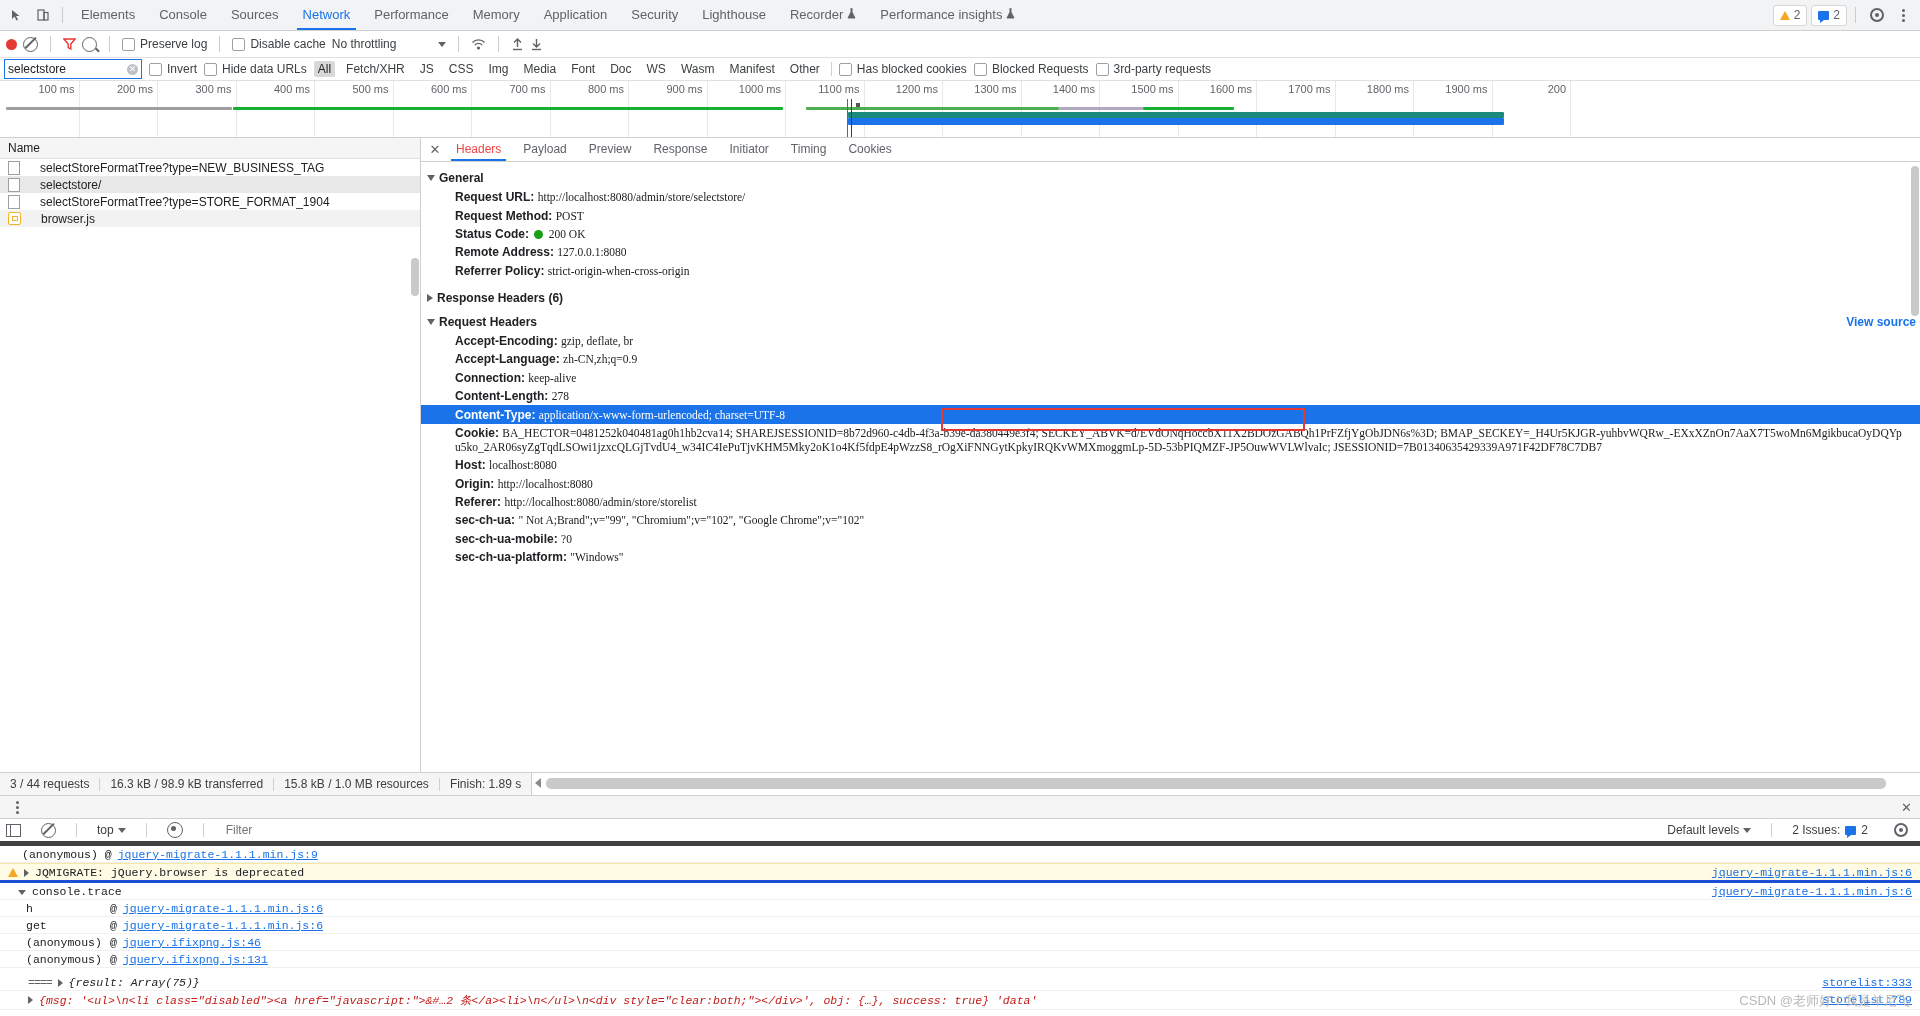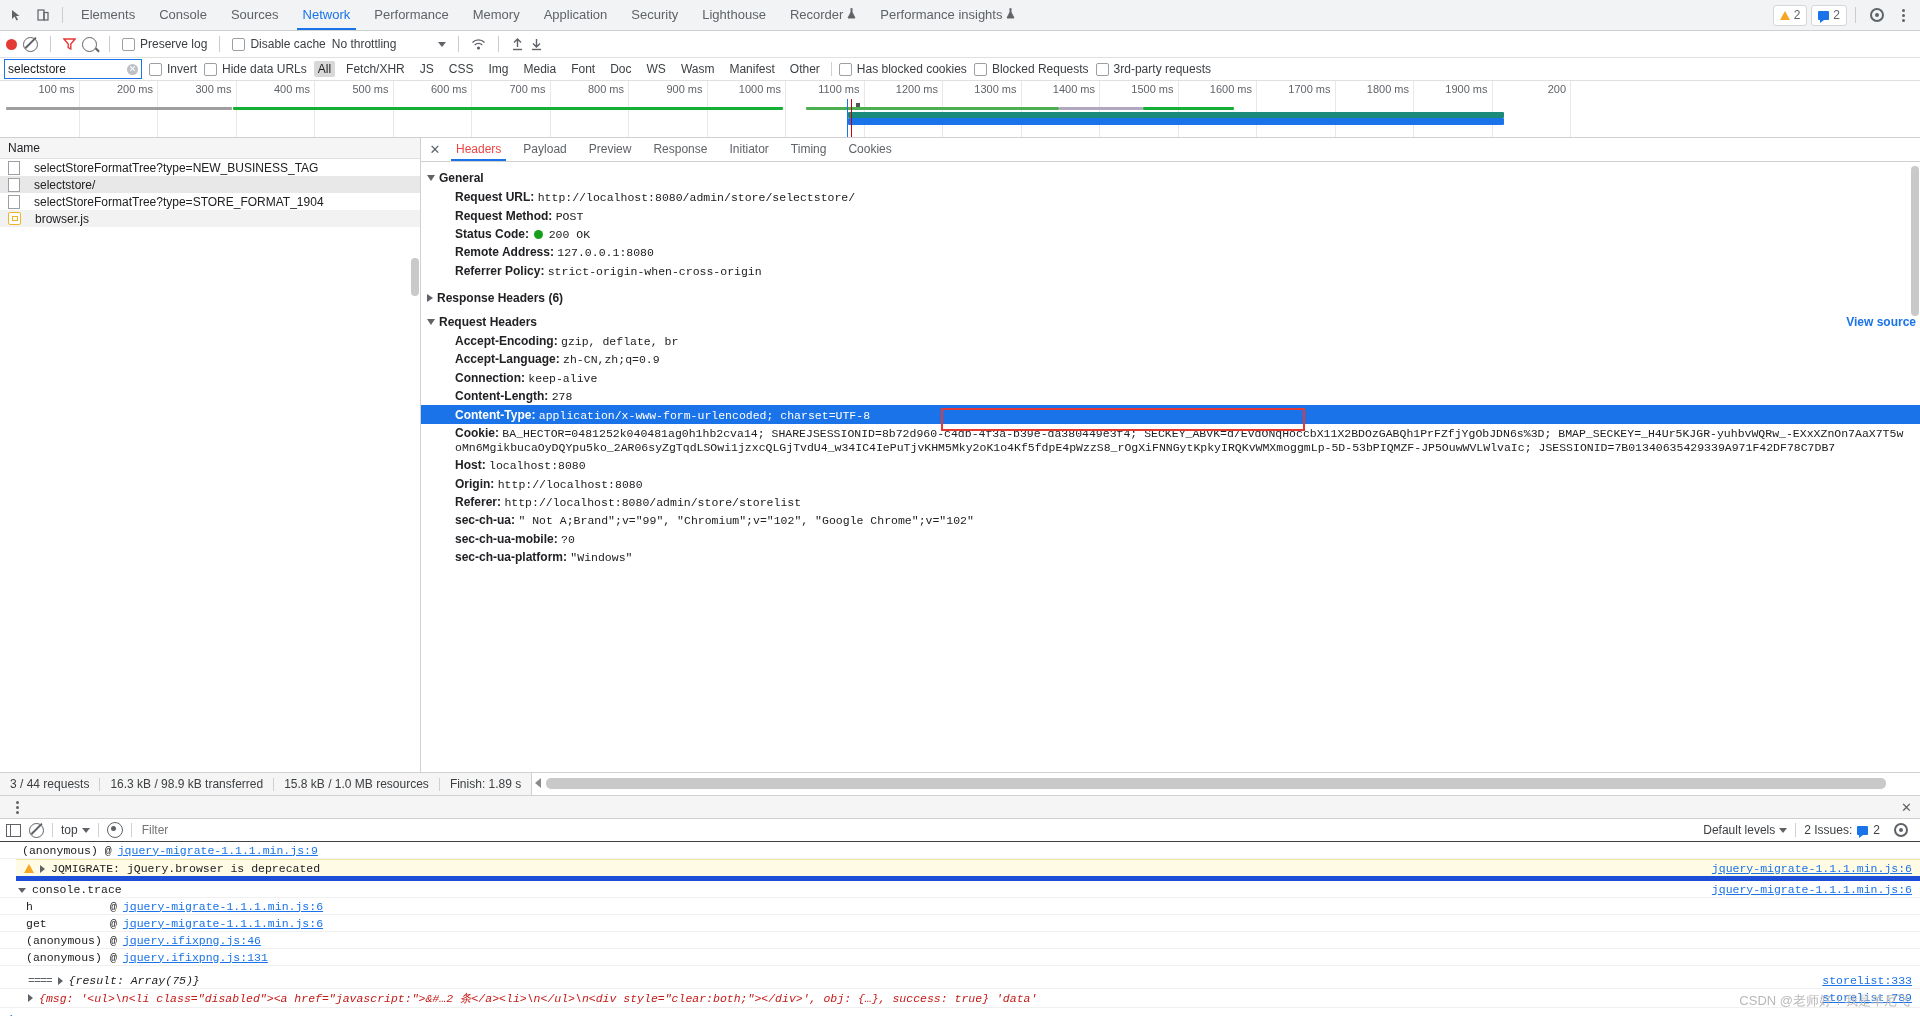--- a/index.html
+++ b/index.html
@@ -57,73 +57,73 @@
   .overview{height:56px;min-height:56px;border-bottom:1px solid #d0d0d0;position:relative;background:#fff;overflow:hidden;}
   .tick{position:absolute;top:0;height:56px;border-left:1px solid #e8e8e8;}
   .ticklab{position:absolute;top:2px;font-size:11px;color:#5f6368;transform:translateX(-100%);padding-right:4px;white-space:nowrap;}
   .ovbar{position:absolute;height:3px;border-radius:1px;}
 
   
   .split{flex:1;display:flex;min-height:0;border-bottom:1px solid #d0d0d0;}
   .reqlist{width:420px;min-width:420px;display:flex;flex-direction:column;border-right:1px solid #d0d0d0;background:#fff;position:relative;}
   .rl-head{height:20px;min-height:20px;display:flex;align-items:center;padding-left:8px;font-size:12px;color:#202124;border-bottom:1px solid #e0e0e0;background:#f5f5f5;}
   .rl-rows{flex:1;overflow:hidden;}
-  .rrow{height:17px;display:flex;align-items:center;gap:14px;padding-left:8px;font-size:12px;color:#202124;cursor:pointer;white-space:nowrap;}
+  .rrow{height:17px;display:flex;align-items:center;gap:20px;padding-left:8px;font-size:12px;color:#202124;cursor:pointer;white-space:nowrap;}
   .rrow.alt{background:#f2f2f2;}
   .rrow.selrow{background:#e8e8e8;}
   .doc-ico{width:10px;height:12px;border:1px solid #9aa0a6;background:#fff;flex:none;}
   .js-ico{width:11px;height:11px;border:1.5px solid #f0b429;background:#fff;border-radius:2px;flex:none;position:relative;}
   .js-ico:after{content:"";position:absolute;left:2.5px;top:3px;width:4px;height:3px;border:1.2px solid #f0b429;}
   .rl-scroll{position:absolute;right:1px;top:120px;width:8px;height:38px;background:#c9c9c9;border-radius:4px;}
 
   
   .details{flex:1;display:flex;flex-direction:column;background:#fff;min-width:0;position:relative;}
   .dtabs{height:23px;min-height:23px;display:flex;align-items:center;border-bottom:1px solid #d0d0d0;background:#fff;padding-left:4px;}
   .xbtn{width:20px;text-align:center;color:#5f6368;font-size:13px;cursor:pointer;}
   .dtab{padding:0 11px;height:23px;line-height:23px;font-size:12px;color:#5f6368;cursor:pointer;position:relative;white-space:nowrap;}
   .dtab.active{color:#ef4444;}
   .dtab.active:after{content:"";position:absolute;left:6px;right:6px;bottom:0;height:2px;background:#1a73e8;}
   .dbody{flex:1;overflow:hidden;position:relative;padding-top:6px;}
   .sec{display:flex;align-items:center;gap:4px;font-size:12px;font-weight:bold;color:#202124;padding:3px 0 3px 6px;cursor:pointer;}
   .arrw{width:0;height:0;border-top:4px solid transparent;border-bottom:4px solid transparent;border-left:6px solid #5f6368;}
   .arrw.open{border-left:4px solid transparent;border-right:4px solid transparent;border-top:6px solid #5f6368;border-bottom:0;}
   .hrow{font-size:12px;padding:2.2px 0 2.2px 34px;color:#202124;white-space:nowrap;overflow:hidden;text-overflow:ellipsis;}
   .hk{font-weight:bold;}
-  .hv{font-family:Liberation Mono, monospace;font-size:11.5px;}
+  .hv{font-family:Liberation Serif, serif;font-size:11.5px;}
   .hrow.sel{background:#1a73e8;color:#fff;padding-left:34px;}
   .hrow.sel .hk,.hrow.sel .hv{color:#fff;}
   .statusdot{display:inline-block;width:9px;height:9px;border-radius:50%;background:#17a01a;vertical-align:-1px;margin:0 2px;}
   .redbox{position:absolute;border:2px solid #e53935;pointer-events:none;}
   .viewsrc{position:absolute;right:4px;font-size:12px;color:#1a73e8;cursor:pointer;white-space:nowrap;}
   .dscroll{position:absolute;right:1px;top:4px;width:8px;height:150px;background:#c9c9c9;border-radius:4px;}
   .cookieval{white-space:normal;word-break:break-all;padding-right:14px;}
 
   
   .statusbar{height:22px;min-height:22px;display:flex;align-items:center;background:#f5f5f5;border-bottom:1px solid #d0d0d0;font-size:12px;color:#3c4043;}
   .sb-item{padding:0 10px;white-space:nowrap;}
   .sb-div{width:1px;height:13px;background:#d0d0d0;}
   .hscroll{flex:1;height:22px;position:relative;background:#fff;border-left:1px solid #d0d0d0;}
   .hsthumb{position:absolute;left:14px;top:5px;height:11px;width:1340px;background:#c9c9c9;border-radius:5px;}
   .hsarrow{position:absolute;left:3px;top:5px;width:0;height:0;border-top:5px solid transparent;border-bottom:5px solid transparent;border-right:6px solid #8a8a8a;}
 
   
   .drawer{height:220px;min-height:220px;display:flex;flex-direction:column;background:#fff;}
   .dwtabs{height:22px;min-height:22px;display:flex;align-items:center;background:#f5f5f5;border-bottom:1px solid #d0d0d0;padding-left:4px;}
-  .cntool{height:22px;min-height:22px;display:flex;align-items:center;gap:8px;padding:0 6px;border-bottom:1px solid #404040;background:#fff;}
+  .cntool{height:22px;min-height:22px;display:flex;align-items:center;gap:20px;padding:0 6px;border-bottom:5px solid #404040;background:#fff;}
   .sidebar-ico{width:13px;height:11px;border:1.4px solid #5f6368;position:relative;cursor:pointer;}
   .sidebar-ico:after{content:"";position:absolute;left:3px;top:0;bottom:0;width:1.4px;background:#5f6368;}
   .eye{width:14px;height:14px;border:1.5px solid #5f6368;border-radius:50%;position:relative;cursor:pointer;}
   .eye:after{content:"";position:absolute;width:5px;height:5px;border-radius:50%;background:#5f6368;top:3px;left:3px;}
   .ctxsel{font-size:12px;color:#3c4043;cursor:pointer;display:flex;align-items:center;}
   .cnfilter{flex:1;font-size:12px;color:#9aa0a6;border:0;outline:0;background:transparent;font-family:"Liberation Sans",sans-serif;}
   .lvl{font-size:12px;color:#3c4043;cursor:pointer;display:flex;align-items:center;white-space:nowrap;}
   .issuebtn{display:flex;align-items:center;gap:5px;font-size:12px;color:#3c4043;cursor:pointer;white-space:nowrap;}
   .clog{flex:1;overflow:hidden;font-family:"Liberation Mono",monospace;font-size:11.5px;}
   .cline{padding:1.5px 8px;display:flex;align-items:flex-start;gap:6px;border-bottom:1px solid #f0f0f0;white-space:nowrap;}
-  .cline.warn{background:#fffbe5;border-bottom:5px solid #1d4ed8;border-top:1px solid #f5e7a0;margin-left:16px;}
+  .cline.warn{background:#fffbe5;border-bottom:3px solid #1d4ed8;border-top:1px solid #f5e7a0;}
   .clink{color:#1a73e8;text-decoration:underline;cursor:pointer;}
   .cright{margin-left:auto;color:#1a73e8;text-decoration:underline;cursor:pointer;padding-left:14px;}
   .warnico{width:0;height:0;border-left:5px solid transparent;border-right:5px solid transparent;border-bottom:9px solid #f5a623;margin-top:2px;flex:none;}
   .disc{width:0;height:0;border-top:4px solid transparent;border-bottom:4px solid transparent;border-left:5px solid #5f6368;margin-top:3px;flex:none;cursor:pointer;}
   .disc.open{border-left:4px solid transparent;border-right:4px solid transparent;border-top:5px solid #5f6368;border-bottom:0;margin-top:5px;}
   .mono-i{font-style:italic;}
   .prompt{color:#1a73e8;font-size:13px;padding:2px 8px;}
   .eqq{color:#5f6368;letter-spacing:-1px;}
   .wm{position:absolute;right:10px;bottom:6px;font-size:13px;color:#b9b9b9;font-family:"Liberation Sans",sans-serif;}
   .closex{margin-left:auto;color:#5f6368;font-size:13px;cursor:pointer;padding:0 8px;}

